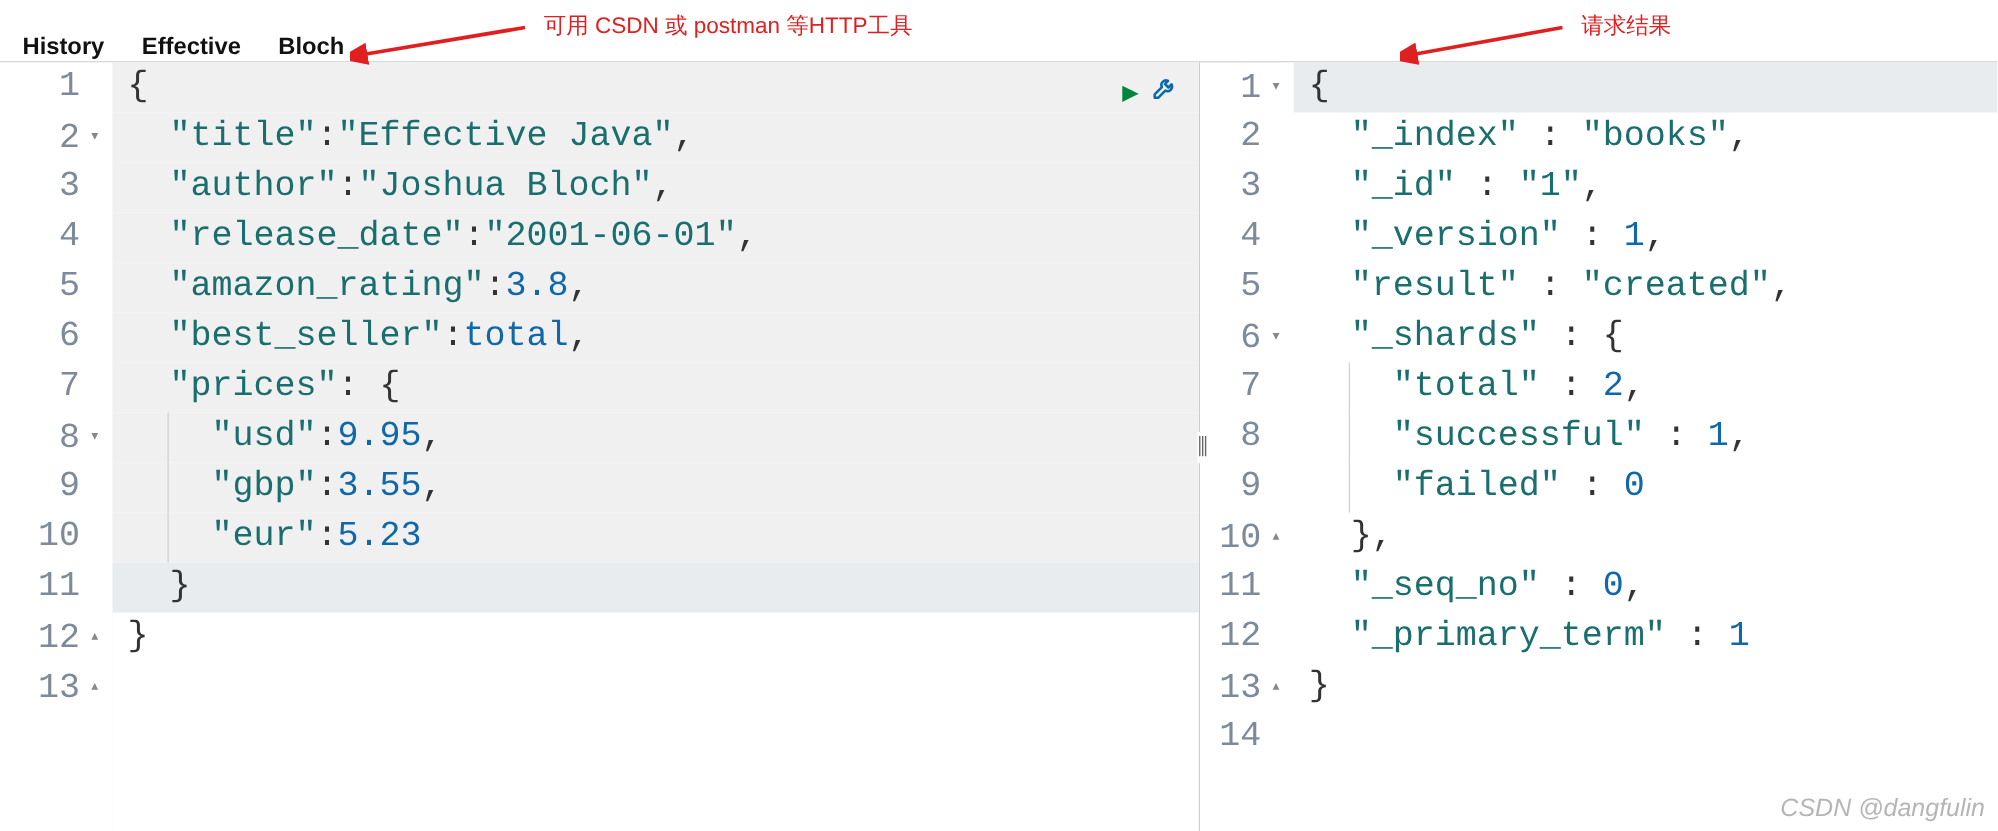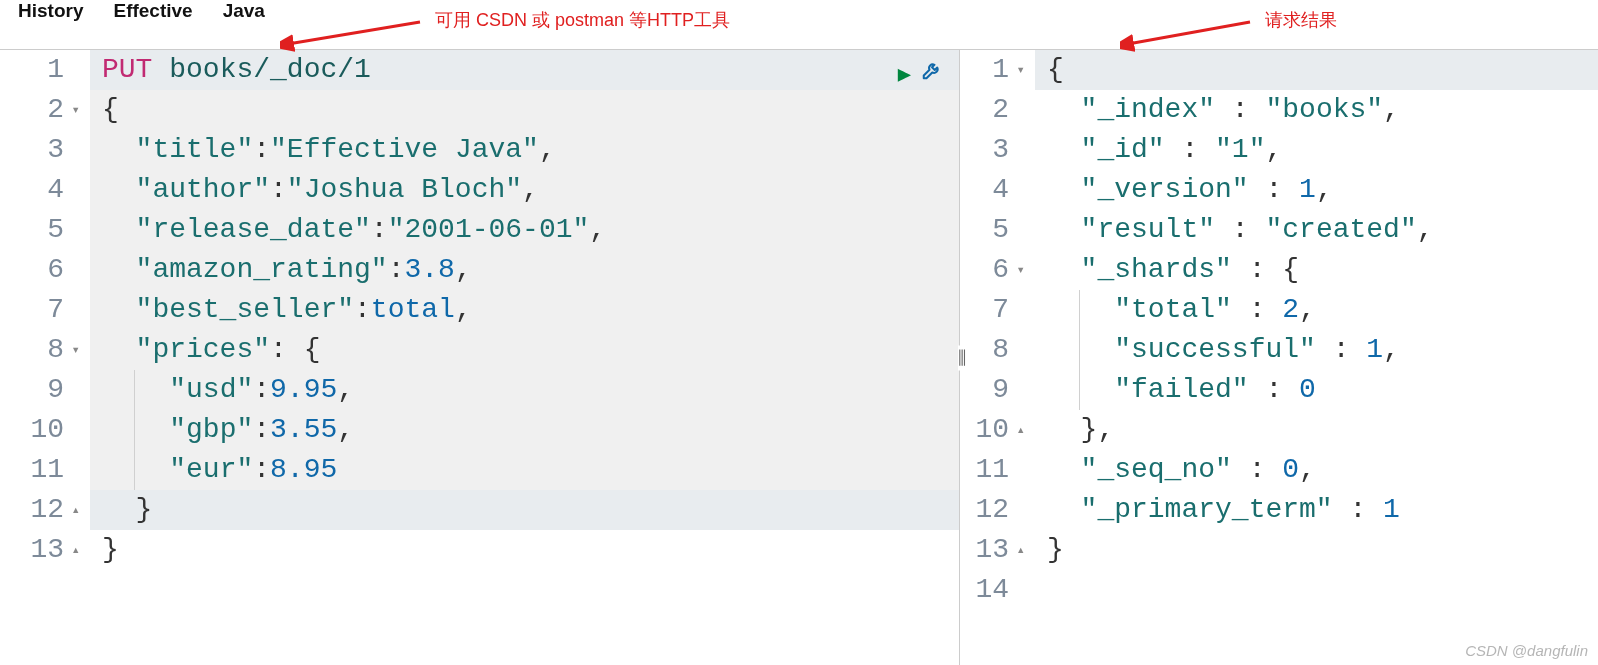--- a/index.html
+++ b/index.html
@@ -8,21 +8,21 @@
     font-family:Arial,Helvetica,sans-serif;
     background:#fff;
     width:1598px;
     height:665px;
     position:relative;
     overflow:hidden;
   }
   .menubar{
     height:50px;
     display:flex;
-    align-items:flex-start;
+    align-items:flex-end;
     padding-left:18px;
     gap:30px;
     border-bottom:1px solid #ccc;
   }
   .menubar span{
     font-size:19px;
     font-weight:600;
     color:#111;
   }
   .panes{
@@ -74,31 +74,31 @@
   .wrench{color:#0f68a9;font-size:22px}
   .divider{
     position:absolute;left:958px;top:50%;transform:translateY(-50%);
     font-size:18px;color:#666;z-index:4;background:#fff;padding:2px 0;
   }
   .annot{
     position:absolute;font-size:18px;color:#e02020;z-index:10;font-family:Arial,sans-serif;
   }
   .annot .arrow-svg{position:absolute}
   .watermark{
-    position:absolute;right:10px;bottom:6px;color:rgba(120,120,120,.55);font-size:15px;font-style:italic;
+    position:absolute;right:10px;bottom:6px;color:rgba(120,120,120,.55);font-size:20px;font-style:italic;
     font-family:Arial,sans-serif;z-index:20;
   }
 </style>
 </head>
 <body>
 
 <div class="menubar">
   <span>History</span>
   <span>Effective</span>
-  <span>Java</span>
+  <span>Bloch</span>
 </div>
 
 <div class="annot" style="left:280px;top:14px">
   <svg class="arrow-svg" width="150" height="40" style="left:0;top:2px">
     <defs>
         <marker id="ah1" markerWidth="10" markerHeight="10" refX="2" refY="3" orient="auto">
       <path d="M0,0 L0,6 L8,3 z" fill="#e02020"></path>
         </marker>
       </defs>
     <line x1="140" y1="6" x2="8" y2="28" stroke="#e02020" stroke-width="3" marker-end="url(#ah1)"></line>
@@ -137,31 +137,30 @@
       </div>
     <div class="code-area" id="code-left">
       <div class="actions">
         <span class="play">▶</span>
         <span class="wrench">
           <svg width="22" height="22" viewBox="0 0 24 24" fill="none" stroke="#0f68a9" stroke-width="2.2" stroke-linecap="round" stroke-linejoin="round">
               <path d="M14.7 6.3a4 4 0 0 0-5.4 5.4L3 18v3h3l6.3-6.3a4 4 0 0 0 5.4-5.4L15 12l-3-3 2.7-2.7z"></path>
             </svg>
         </span>
       </div>
-    <div class="row active"><span class="kw">PUT</span> <span class="path">books/_doc/1</span></div>
         <div class="row selblock"><span class="punc">{</span></div>
         <div class="row selblock">  <span class="str">"title"</span><span class="punc">:</span><span class="str">"Effective Java"</span><span class="punc">,</span></div>
         <div class="row selblock">  <span class="str">"author"</span><span class="punc">:</span><span class="str">"Joshua Bloch"</span><span class="punc">,</span></div>
         <div class="row selblock">  <span class="str">"release_date"</span><span class="punc">:</span><span class="str">"2001-06-01"</span><span class="punc">,</span></div>
         <div class="row selblock">  <span class="str">"amazon_rating"</span><span class="punc">:</span><span class="num">3.8</span><span class="punc">,</span></div>
         <div class="row selblock">  <span class="str">"best_seller"</span><span class="punc">:</span><span class="bool">total</span><span class="punc">,</span></div>
         <div class="row selblock">  <span class="str">"prices"</span><span class="punc">: {</span></div>
         <div class="row selblock"><span class="guide" style="left:44px"></span>    <span class="str">"usd"</span><span class="punc">:</span><span class="num">9.95</span><span class="punc">,</span></div>
         <div class="row selblock"><span class="guide" style="left:44px"></span>    <span class="str">"gbp"</span><span class="punc">:</span><span class="num">3.55</span><span class="punc">,</span></div>
-        <div class="row selblock"><span class="guide" style="left:44px"></span>    <span class="str">"eur"</span><span class="punc">:</span><span class="num">8.95</span></div>
+        <div class="row selblock"><span class="guide" style="left:44px"></span>    <span class="str">"eur"</span><span class="punc">:</span><span class="num">5.23</span></div>
         <div class="row active">  <span class="punc">}</span></div>
         <div class="row "><span class="punc">}</span></div>
       </div>
   </div>
 
   <div class="divider">⫼</div>
 
   <div class="editor editor-right">
     <div class="gutter" id="gutter-right">
         <div class="ln active">1<span class="fold">▾</span></div>

